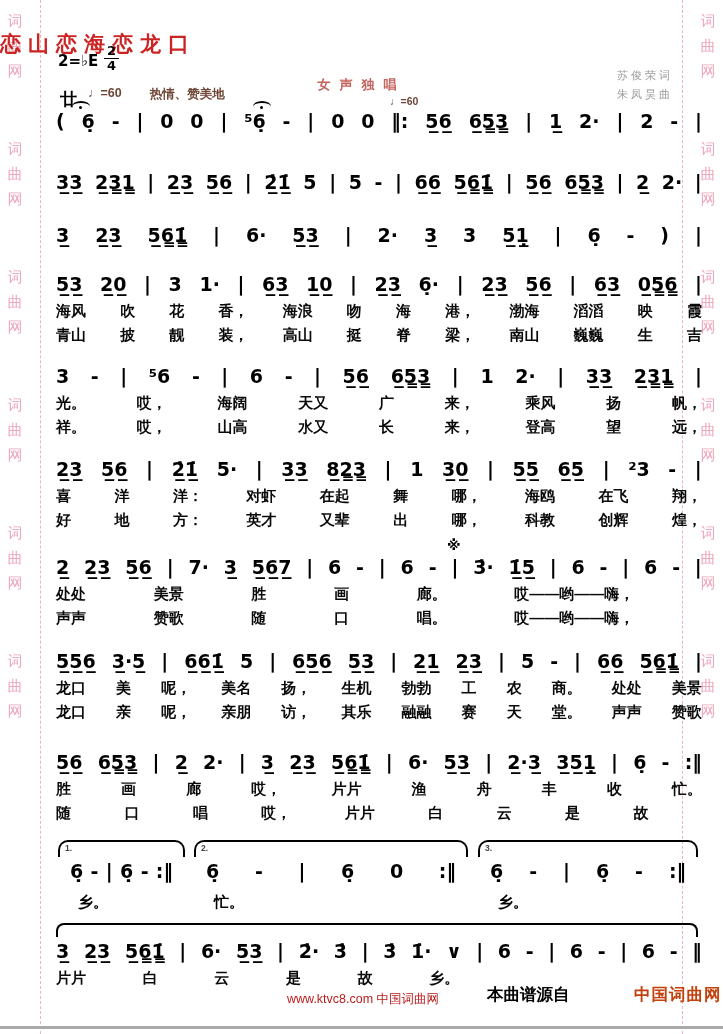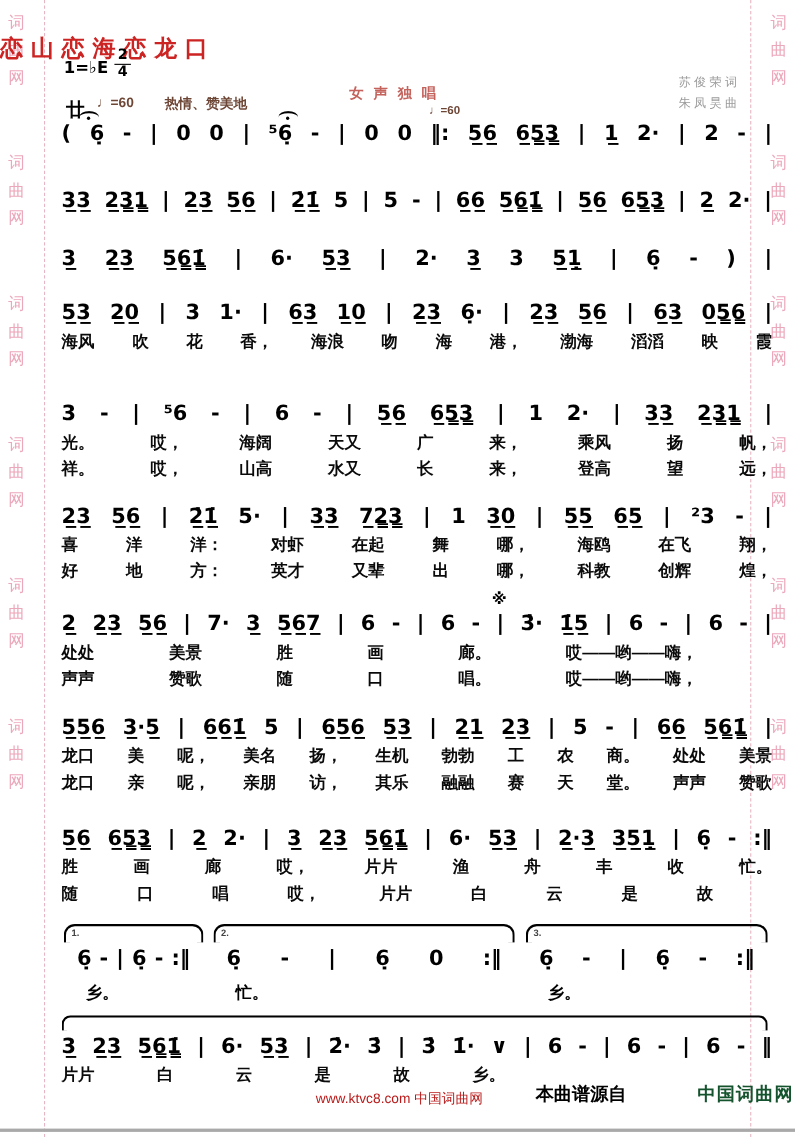--- a/index.html
+++ b/index.html
@@ -46,21 +46,21 @@
   .vlabel{position:absolute;left:5px;top:1px;font-size:8.5px;font-weight:bold;color:#444;letter-spacing:0;}
   .vbox .notes{margin-top:1px;padding:0 12px;}
   .vlyric{margin-top:9px;padding-left:20px;font-size:15px;font-weight:600;}
 
   .ending-bracket{position:absolute;left:0;right:4px;top:-15px;height:12px;
                   border:2px solid #000;border-bottom:none;border-radius:8px 8px 0 0;}
 
   
   .footer-center{position:absolute;left:287px;top:991px;font-size:12.5px;color:#b91c1c;}
   .footer-right{position:absolute;left:487px;top:984px;font-size:16.5px;font-weight:bold;white-space:nowrap;}
-  .footer-right .site{color:#14532d;margin-left:12px;letter-spacing:1px;padding-left:48px;}
+  .footer-right .site{color:#c2410c;margin-left:12px;letter-spacing:1px;padding-left:48px;}
 </style>
 </head>
 <body>
 
 <div class="wm-col" style="left:4px;">
     <span class="ch">词</span>
     <span class="ch">曲</span>
     <span class="ch">网</span>
     <span class="ch">词</span>
     <span class="ch">曲</span>
@@ -97,21 +97,21 @@
     <span class="ch">词</span>
     <span class="ch">曲</span>
     <span class="ch">网</span>
   </div>
 <div class="dash-line" style="left:40px;"></div>
 <div class="dash-line" style="left:682px;"></div>
 <div class="bottom-line"></div>
 
 <div class="title">恋山恋海恋龙口</div>
 <div class="subtitle">女声独唱</div>
-<div class="keysig">1=♭E</div>
+<div class="keysig">2=♭E</div>
 <div class="meter">
   <span class="num">2</span>
   <span class="den">4</span>
 </div>
 <div class="tempo-row">
   <span>♩=60</span>
   <span>热情、赞美地</span>
 </div>
 <div class="mid-tempo">♩=60</div>
 <div class="credits">
@@ -227,20 +227,34 @@
       <span>香，</span>
       <span>海浪</span>
       <span>吻</span>
       <span>海</span>
       <span>港，</span>
       <span>渤海</span>
       <span>滔滔</span>
       <span>映</span>
       <span>霞</span>
     </div>
+  <div class="lyr">
+      <span>青山</span>
+      <span>披</span>
+      <span>靓</span>
+      <span>装，</span>
+      <span>高山</span>
+      <span>挺</span>
+      <span>脊</span>
+      <span>梁，</span>
+      <span>南山</span>
+      <span>巍巍</span>
+      <span>生</span>
+      <span>吉</span>
+    </div>
 </div>
 
 <div class="system" style="top:363px;">
   <div class="notes">
       <span class="tok">3</span>
       <span class="tok">-</span>
       <span class="tok">|</span>
       <span class="tok">⁵6</span>
       <span class="tok">-</span>
       <span class="tok">|</span>
@@ -283,21 +297,21 @@
 
 <div class="system" style="top:456px;">
   <div class="notes">
       <span class="tok">2̲3̲</span>
       <span class="tok">5̲6̲</span>
       <span class="tok">|</span>
       <span class="tok">2̲̇1̲̇</span>
       <span class="tok">5·</span>
       <span class="tok">|</span>
       <span class="tok">3̲3̲</span>
-      <span class="tok">7̲2̳3̳</span>
+      <span class="tok">8̲2̳3̳</span>
       <span class="tok">|</span>
       <span class="tok">1</span>
       <span class="tok">3̲0̲</span>
       <span class="tok">|</span>
       <span class="tok">5̲5̲</span>
       <span class="tok">6̲5̲</span>
       <span class="tok">|</span>
       <span class="tok">²3</span>
       <span class="tok">-</span>
       <span class="tok">|</span>

